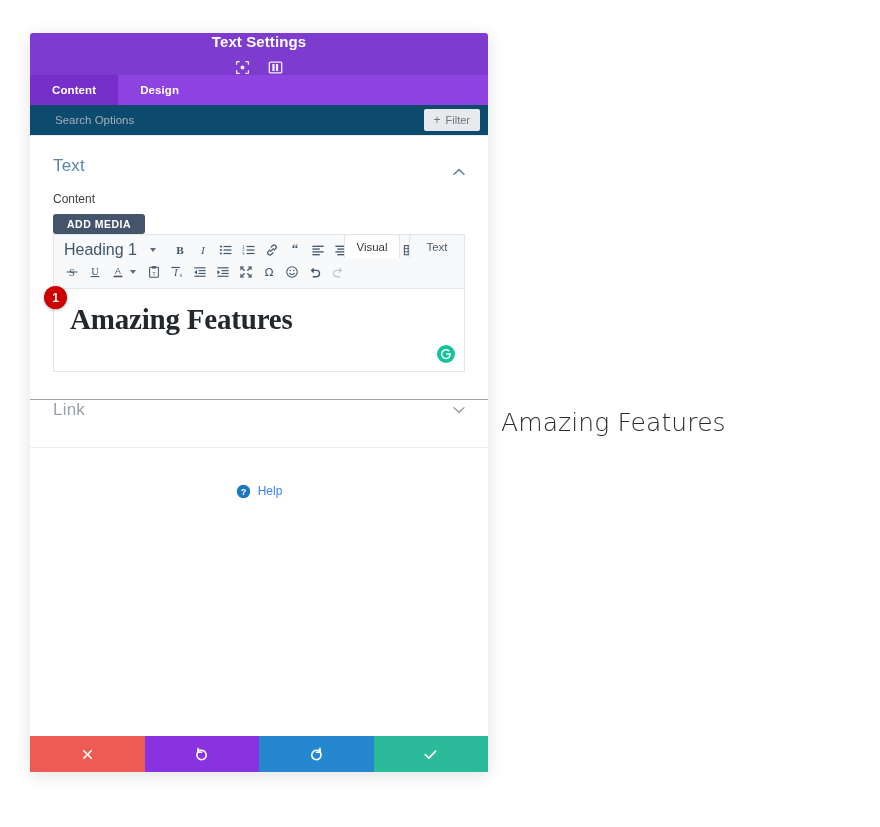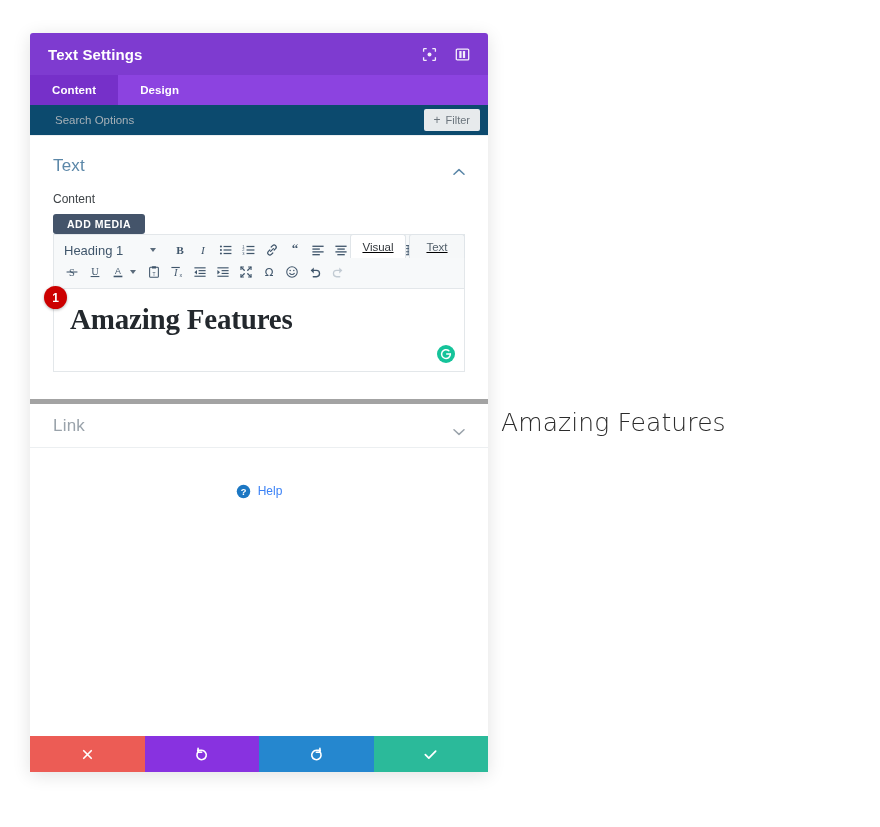--- a/index.html
+++ b/index.html
@@ -32,20 +32,21 @@
   }
 
   
   .panel-header {
     background: #7e3bd0;
     height: 42px;
     display: flex;
     align-items: center;
     padding: 0 18px;
     box-sizing: border-box;
+    flex-direction: column;
   }
   .panel-title {
     color: #ffffff;
     font-size: 15px;
     font-weight: bold;
     letter-spacing: 0.1px;
     flex: 1;
   }
   .header-icons {
     display: flex;
@@ -163,22 +164,21 @@
   
   .editor-wrap {
     position: relative;
     margin-top: -24px;
   }
   .vt-tabs {
     position: absolute;
     right: 0;
     top: 0;
     display: flex;
-    gap: 3px;
-    text-decoration: underline;
+    gap: 9px;
   }
   .vt-tab {
     width: 56px;
     height: 24px;
     display: flex;
     align-items: center;
     justify-content: center;
     font-size: 11.5px;
     color: #53606b;
     border: 1px solid #e0e5e9;
@@ -209,21 +209,21 @@
     justify-content: center;
     height: 21px;
     min-width: 23px;
     cursor: pointer;
     color: #40566b;
   }
   .tb-item svg { display: block; }
   .tb-select {
     display: flex;
     align-items: center;
-    font-size: 13px;
+    font-size: 16px;
     color: #40566b;
     padding: 0 6px 0 4px;
     width: 92px;
     justify-content: space-between;
     cursor: pointer;
     white-space: nowrap;
   }
   .tb-caret {
     width: 0; height: 0;
     border-left: 3.5px solid transparent;
@@ -256,24 +256,24 @@
     bottom: 7px;
     width: 20px;
     height: 20px;
   }
 
   
   .collapsed-list { margin-top: 27px; }
   .row-collapsed {
     height: 49px;
     display: flex;
-    align-items: center;
+    align-items: flex-start;
     justify-content: space-between;
     padding: 0 23px;
-    border-top: 5px solid #a3a3a3;
+    border-top: 1px solid #a3a3a3;
     cursor: pointer;
     box-sizing: border-box;
   }
   .row-collapsed:last-child { border-bottom: 1px solid #eceff1; }
   .row-collapsed-title {
     color: #9aa3ab;
     font-size: 17px;
     letter-spacing: 0.2px;
   }
 

